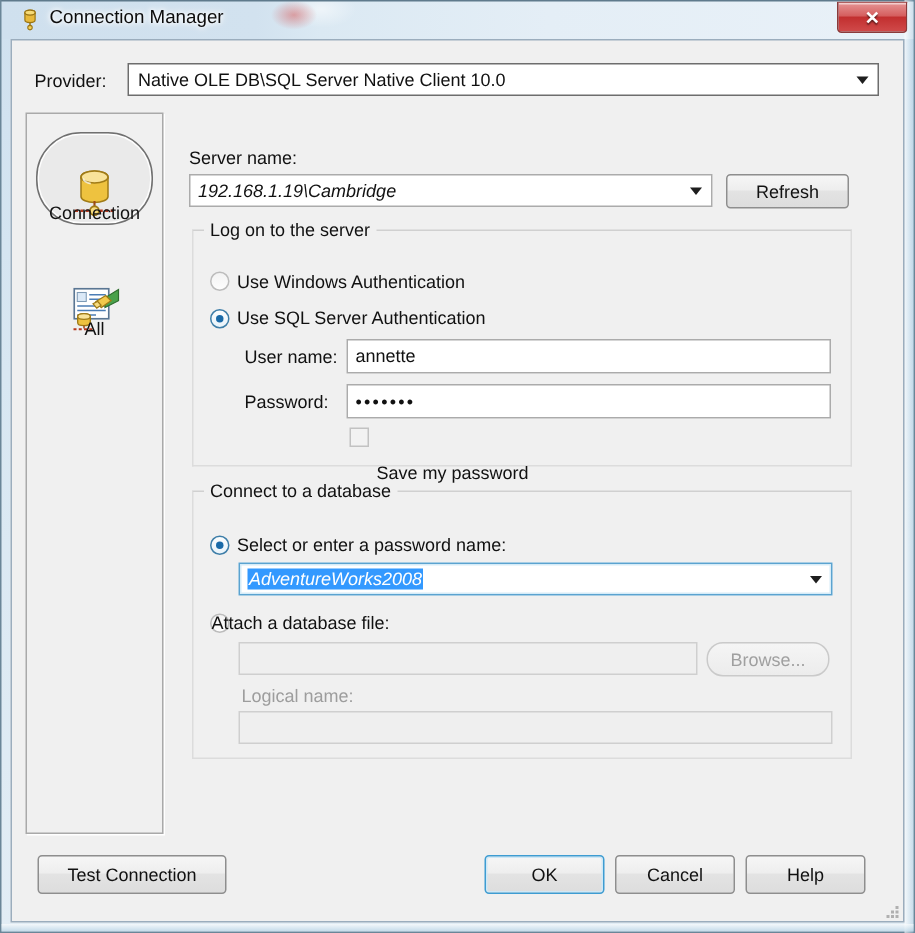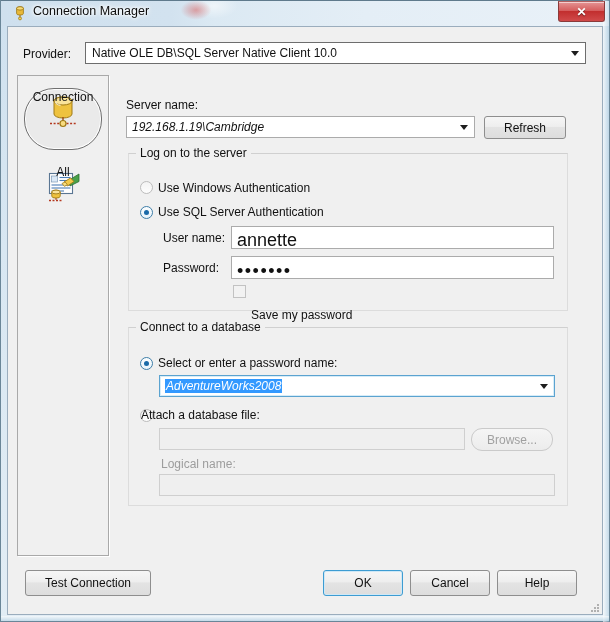--- a/index.html
+++ b/index.html
@@ -79,21 +79,21 @@
   .arrow-dn{width:0;height:0;border-left:4px solid transparent;border-right:4px solid transparent;border-top:5px solid #1e1e1e;}
 
   
   .sidebar{
     position:absolute;left:17px;top:75px;width:92px;height:481px;
     background:#f0f0f0;border:1px solid #a9a9a9;box-sizing:border-box;
     box-shadow:1px 1px 0 #fff;
   }
   .side-item{
     position:absolute;left:6px;width:78px;height:62px;
-    display:flex;flex-direction:column;align-items:center;justify-content:flex-start;
+    display:flex;flex-direction:column;align-items:center;justify-content:flex-end;
     cursor:pointer;box-sizing:border-box;border-radius:30px;
   }
   .side-item.selected{
     background:#eaeaea;border:1px solid #707070;
     box-shadow:inset 0 0 0 1px #fdfdfd;
   }
   .side-item .ico{height:40px;display:flex;align-items:center;justify-content:center;margin-top:3px;}
   .side-item .lbl{font-size:12px;color:#111;margin-top:1px;}
 
   
@@ -106,21 +106,21 @@
   .gb-title{
     position:absolute;left:8px;top:0;background:#f0f0f0;
     padding:0 4px;font-size:12px;color:#111;
   }
 
   .lbl{position:absolute;font-size:12px;color:#111;}
   .lbl.dis{color:#9d9d9d;}
 
   .tbox{
     position:absolute;background:#fff;border:1px solid #ababab;
-    box-sizing:border-box;font-size:18px;color:#111;
+    box-sizing:border-box;font-size:12px;color:#111;
   }
   .tbox.dis{background:#efefef;border-color:#cfcfcf;color:#a0a0a0;}
   .tbox .v{position:absolute;left:5px;top:3px;white-space:nowrap;}
 
   .combo{
     position:absolute;background:#fff;border:1px solid #ababab;
     box-sizing:border-box;font-size:12px;color:#111;
   }
   .combo.focused{border:1px solid #5ba3d0;box-shadow:inset 0 0 0 1px #d6ecf8;}
   .combo .v{position:absolute;left:5px;top:3px;white-space:nowrap;font-style:italic;}

